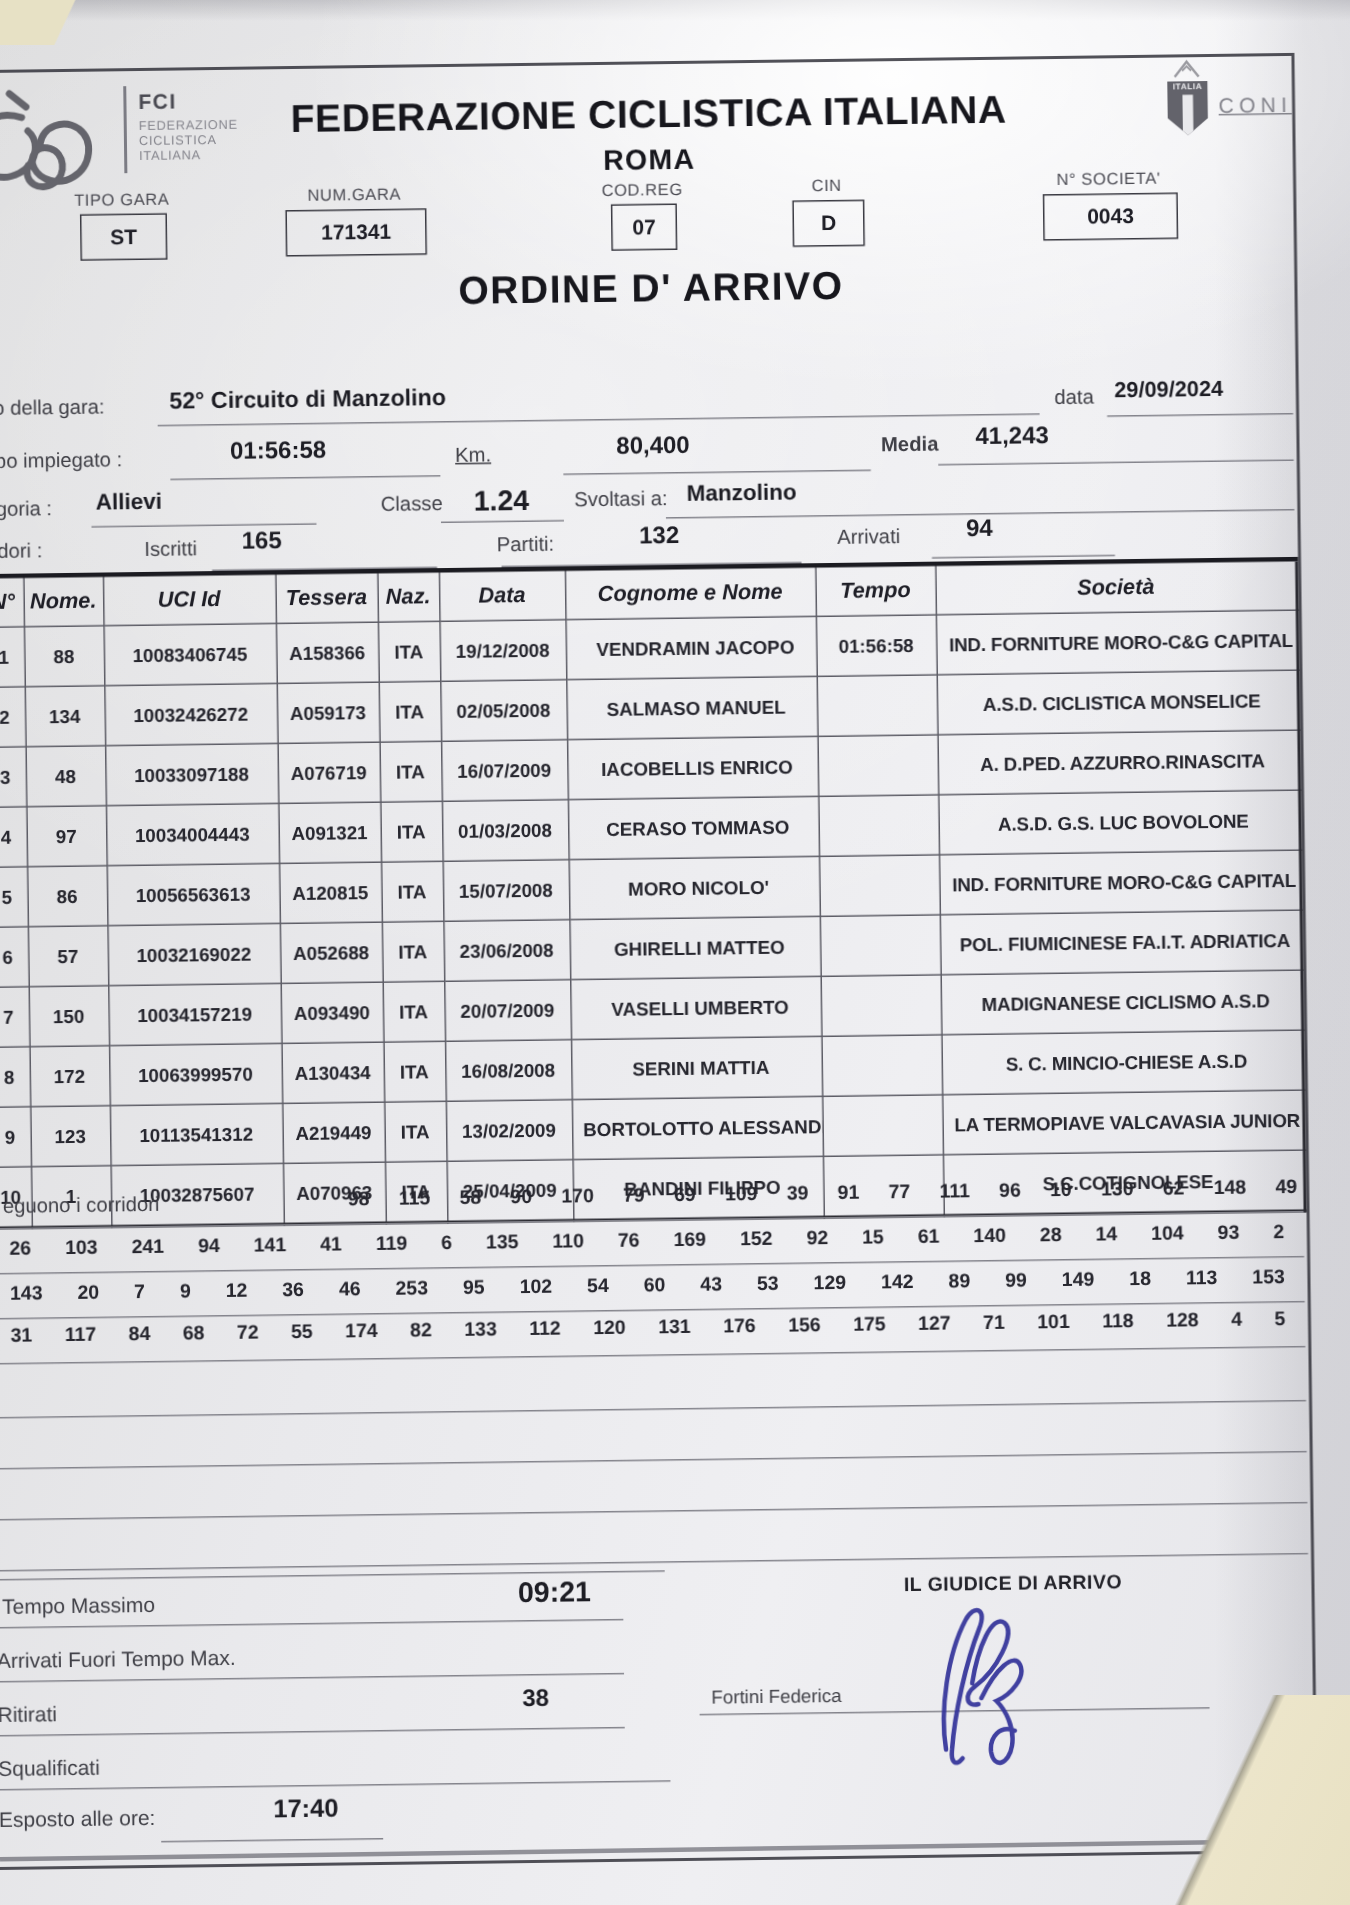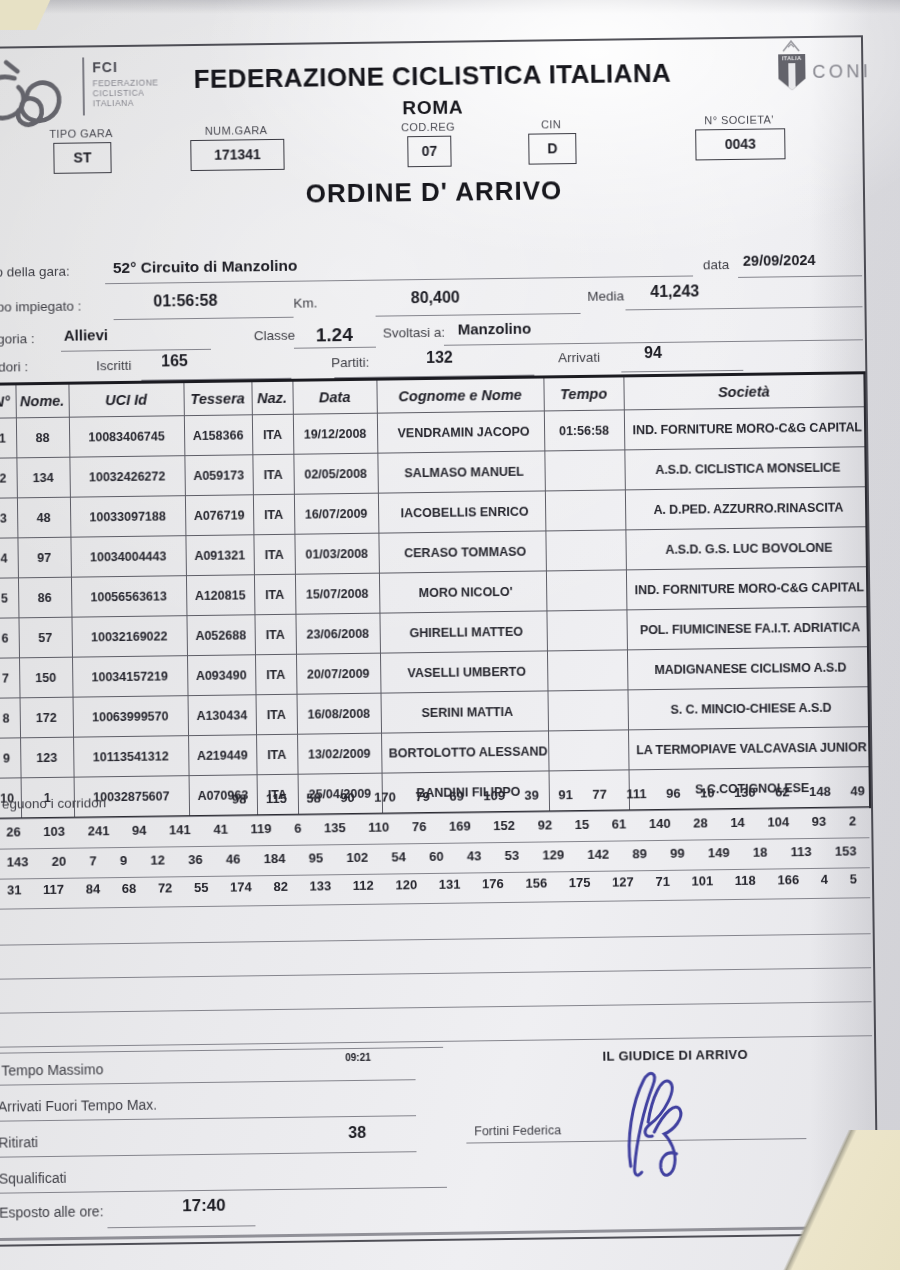--- a/index.html
+++ b/index.html
@@ -75,21 +75,21 @@
     <div class="abs" style="left:768px;top:0;width:105px;height:72px;">
       <svg class="abs" style="left:30px;top:0;" width="22" height="16" viewBox="0 0 22 16">
         <path d="M3,13 L11,3 L19,13" fill="none" stroke="#9a9aa0" stroke-width="1.6"></path>
         <path d="M8,9 l3,-3 l3,3" fill="none" stroke="#9a9aa0" stroke-width="1.2"></path>
       </svg>
       <div class="abs" style="left:28px;top:16px;width:27px;height:36px;background:#63636b;
                   clip-path:polygon(0 0,100% 0,100% 68%,50% 100%,0 68%);">
         <div class="abs" style="left:10px;top:9px;width:7px;height:27px;background:#e9e9ec;"></div>
         <div class="abs" style="left:0;top:1px;width:27px;text-align:center;font-size:5.5px;font-weight:700;color:#efeff2;letter-spacing:.4px;">ITALIA</div>
       </div>
-      <div class="abs" style="left:62px;top:24px;font-size:18px;letter-spacing:3.5px;color:#84848c;">CONI</div>
+      <div class="abs" style="left:62px;top:24px;font-size:14px;letter-spacing:3.5px;color:#84848c;text-decoration:underline;">CONI</div>
     </div>
 
     <div class="metalbl" style="left:58px;top:80px;width:80px;">TIPO GARA</div>
     <div class="metabox" style="left:70px;top:95px;width:56px;">ST</div>
 
     <div class="metalbl" style="left:203px;top:79px;width:100px;">NUM.GARA</div>
     <div class="metabox" style="left:207px;top:94px;width:92px;">171341</div>
 
     <div class="metalbl" style="left:405px;top:78px;width:80px;">COD.REG</div>
     <div class="metabox" style="left:424px;top:93px;width:42px;">07</div>
@@ -105,24 +105,24 @@
     <div class="lbl" style="left:0;top:216px;">olo della gara:</div>
     <div class="val" style="left:128px;top:212px;font-size:15.5px;">52° Circuito di Manzolino</div>
     <div class="uline" style="left:120px;top:236px;width:588px;"></div>
     <div class="lbl" style="left:718px;top:218px;">data</div>
     <div class="val" style="left:758px;top:214px;font-size:14.5px;">29/09/2024</div>
     <div class="uline" style="left:753px;top:238px;width:124px;"></div>
 
     <div class="lbl" style="left:0;top:251px;">mpo impiegato :</div>
     <div class="val" style="left:168px;top:246px;font-size:16px;">01:56:58</div>
     <div class="uline" style="left:128px;top:272px;width:180px;"></div>
-    <div class="lbl" style="left:308px;top:251px;">Km.</div>
+    <div class="lbl" style="left:318px;top:251px;text-decoration:underline;">Km.</div>
     <div class="val" style="left:400px;top:246px;width:100px;text-align:center;font-size:16px;">80,400</div>
     <div class="uline" style="left:390px;top:272px;width:205px;"></div>
-    <div class="lbl" style="left:602px;top:248px;">Media</div>
+    <div class="lbl" style="left:602px;top:248px;font-weight:bold;">Media</div>
     <div class="val" style="left:665px;top:243px;font-size:16px;">41,243</div>
     <div class="uline" style="left:640px;top:269px;width:237px;"></div>
 
     <div class="lbl" style="left:0;top:283px;">tegoria :</div>
     <div class="val" style="left:78px;top:279px;font-size:15px;">Allievi</div>
     <div class="uline" style="left:75px;top:303px;width:150px;"></div>
     <div class="lbl" style="left:268px;top:283px;">Classe</div>
     <div class="val" style="left:330px;top:280px;font-size:19px;">1.24</div>
     <div class="uline" style="left:308px;top:303px;width:82px;"></div>
     <div class="lbl" style="left:397px;top:282px;">Svoltasi a:</div>
@@ -327,21 +327,21 @@
       </div>
     <div class="uline" style="left:0;top:800px;width:877px;"></div>
     <div class="numrow" style="left:14px;top:806px;width:850px;">
         <span>143</span>
         <span>20</span>
         <span>7</span>
         <span>9</span>
         <span>12</span>
         <span>36</span>
         <span>46</span>
-        <span>184</span>
+        <span>253</span>
         <span>95</span>
         <span>102</span>
         <span>54</span>
         <span>60</span>
         <span>43</span>
         <span>53</span>
         <span>129</span>
         <span>142</span>
         <span>89</span>
         <span>99</span>
@@ -364,37 +364,37 @@
         <span>112</span>
         <span>120</span>
         <span>131</span>
         <span>176</span>
         <span>156</span>
         <span>175</span>
         <span>127</span>
         <span>71</span>
         <span>101</span>
         <span>118</span>
-        <span>166</span>
+        <span>128</span>
         <span>4</span>
         <span>5</span>
       </div>
     <div class="uline" style="left:0;top:860px;width:877px;"></div>
 
     <div class="uline" style="left:0;top:896px;width:877px;"></div>
     <div class="uline" style="left:0;top:930px;width:877px;"></div>
     <div class="uline" style="left:0;top:964px;width:877px;"></div>
     <div class="uline" style="left:0;top:998px;width:877px;"></div>
 
     <div class="uline" style="left:0;top:1004px;width:448px;height:1.4px;"></div>
 
     <div class="gi-title" style="left:580px;top:1008px;width:200px;">IL GIUDICE DI ARRIVO</div>
 
     <div class="lbl" style="left:6px;top:1014px;font-size:14px;">Tempo Massimo</div>
-    <div class="val" style="left:350px;top:1008px;font-size:10px;">09:21</div>
+    <div class="val" style="left:350px;top:1008px;font-size:19px;">09:21</div>
     <div class="uline" style="left:0;top:1036px;width:420px;"></div>
 
     <div class="lbl" style="left:2px;top:1050px;font-size:14px;">Arrivati Fuori Tempo Max.</div>
     <div class="uline" style="left:0;top:1072px;width:420px;"></div>
 
     <div class="lbl" style="left:2px;top:1086px;font-size:14px;">Ritirati</div>
     <div class="val" style="left:352px;top:1080px;font-size:16px;">38</div>
     <div class="uline" style="left:0;top:1108px;width:420px;"></div>
 
     <div class="lbl" style="left:478px;top:1082px;font-size:12.5px;">Fortini Federica</div>

